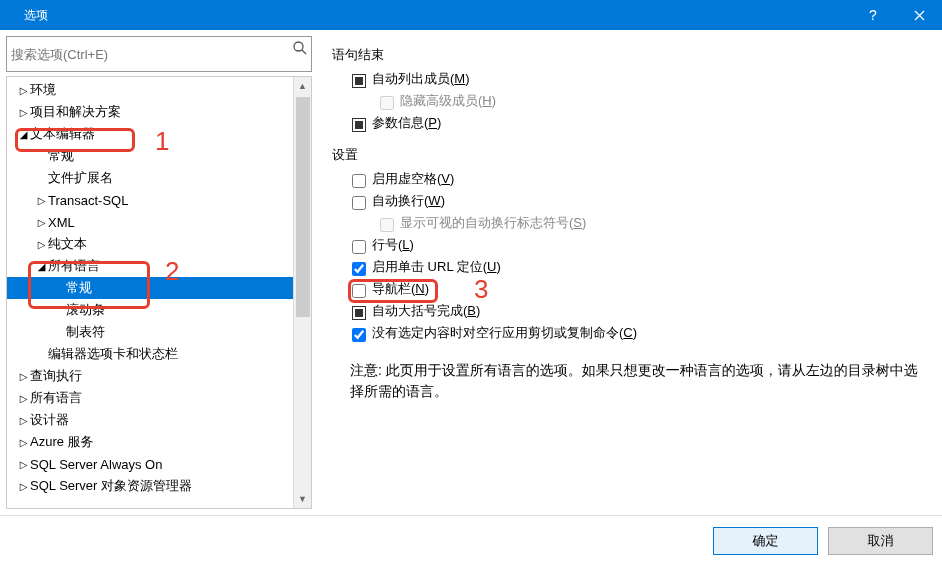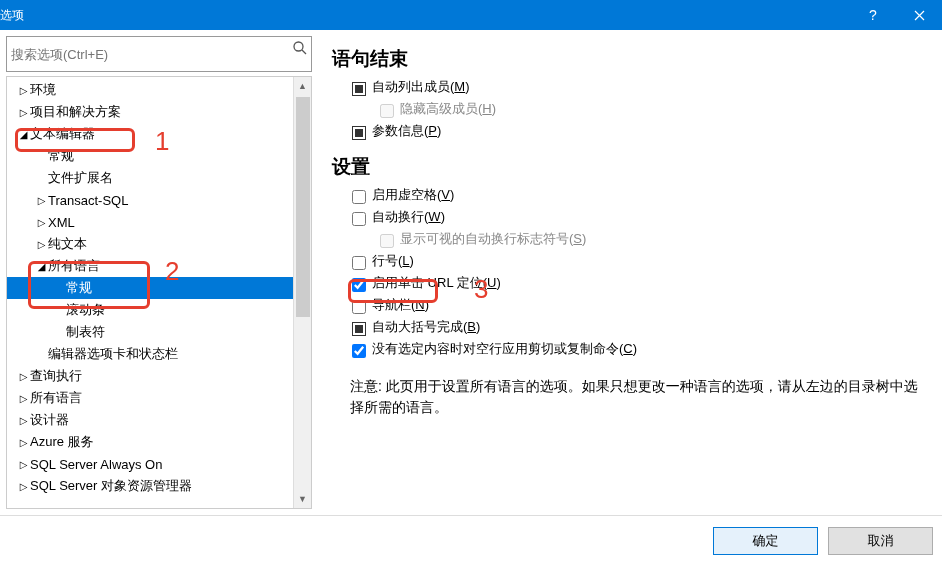--- a/index.html
+++ b/index.html
@@ -1,18 +1,18 @@
 <!DOCTYPE html>
 <html><head>
 <meta charset="utf-8">
 <style>
 * { box-sizing: border-box; margin: 0; padding: 0; font-family: "Microsoft YaHei", "Segoe UI", sans-serif; }
 body { width: 942px; height: 565px; background: #fff; overflow: hidden; }
 
-.titlebar { height: 30px; background: #0078d7; color: #fff; display: flex; align-items: center; padding-left: 0; font-size: 12px; }
+.titlebar { height: 30px; background: #0078d7; color: #fff; display: flex; align-items: center; padding-left: 24px; font-size: 12px; }
 .titlebar .title { flex: 1; }
 .titlebar .btn { width: 46px; height: 30px; display: flex; align-items: center; justify-content: center; font-size: 14px; cursor: pointer; }
 
 .body { display: flex; height: calc(100% - 80px); }
 
 .left { width: 318px; padding: 6px; display: flex; flex-direction: column; }
 .search-wrap { position: relative; margin-bottom: 4px; }
 .search { width: 100%; height: 36px; border: 1px solid #999; padding: 0 22px 0 4px; font-size: 13px; }
 .search-icon { position: absolute; right: 4px; top: 4px; width: 16px; height: 16px; }
 
@@ -23,21 +23,21 @@
 .scroll-thumb { width: 14px; background: #ccc; margin-top: 2px; height: 220px; }
 
 .tree-item { height: 22px; display: flex; align-items: center; cursor: pointer; }
 .tree-item .twisty { width: 13px; display: inline-block; text-align: center; font-size: 10px; color: #000; user-select: none; }
 .tree-item.lvl0 { padding-left: 10px; }
 .tree-item.lvl1 { padding-left: 28px; }
 .tree-item.lvl2 { padding-left: 46px; }
 .tree-item.selected { background: #0078d7; color: #fff; }
 
 .right { flex: 1; padding: 12px 14px 0 14px; position: relative; }
-.section-hdr { font-size: 19px; margin: 4px 0 6px 0; font-weight: bold; }
+.section-hdr { font-size: 13px; margin: 4px 0 6px 0; }
 .opt-row { display: flex; align-items: flex-end; font-size: 13px; margin: 4px 0 4px 20px; }
 .opt-row.indent2 { margin-left: 48px; }
 .opt-row input[type=checkbox] { width: 14px; height: 14px; margin-right: 6px; }
 .opt-row.disabled { color: #888; }
 .opt-row u { text-decoration: underline; }
 .note { font-size: 14px; margin: 18px 0 0 18px; line-height: 1.5; }
 
 .mixed-cb { width: 14px; height: 14px; border: 1px solid #333; display: inline-flex; align-items: center; justify-content: center; margin-right: 6px; }
 .mixed-cb .sq { width: 8px; height: 8px; background: #333; }
 

